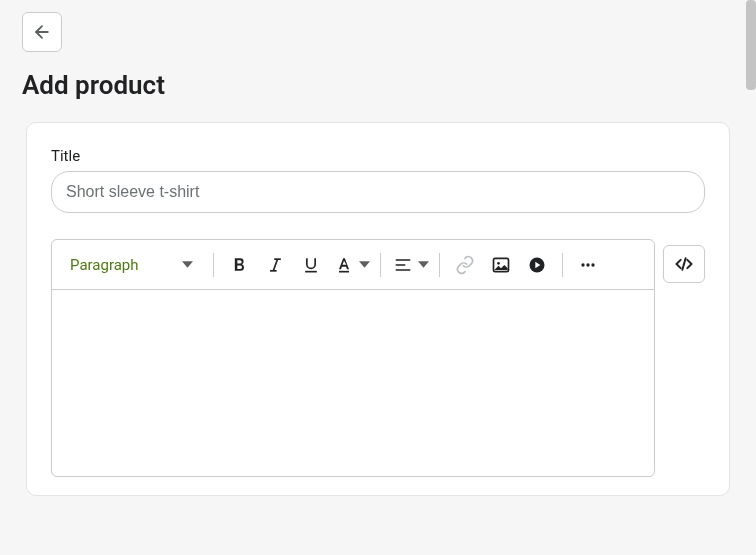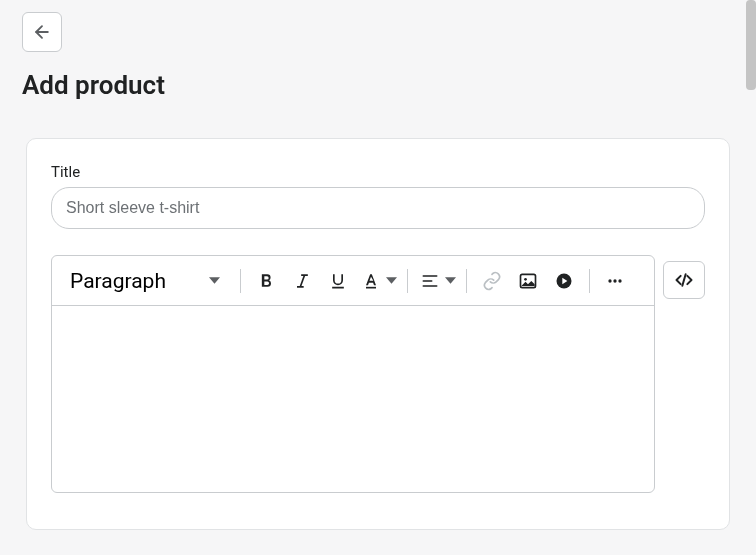--- a/index.html
+++ b/index.html
@@ -40,27 +40,27 @@
     margin-bottom: 18px;
   }
   .back-btn svg {
     width: 20px;
     height: 20px;
   }
   .page-title {
     font-size: 26px;
     font-weight: 600;
     color: #202223;
-    margin-bottom: 38px;
+    margin-bottom: 22px;
   }
   .card {
     background: #ffffff;
     border: 1px solid #e1e3e5;
     border-radius: 10px;
-    padding: 24px 24px 36px 24px;
+    padding: 24px 24px 18px 24px;
     margin-left: 4px;
     margin-right: 4px;
   }
   .field-label {
     font-size: 15px;
     color: #202223;
     margin-bottom: 6px;
     display: block;
   }
   .text-input {
@@ -99,22 +99,22 @@
     padding: 0 8px;
     gap: 2px;
   }
   .para-select {
     display: flex;
     align-items: center;
     padding: 6px 10px;
     border-radius: 4px;
     cursor: pointer;
     gap: 42px;
-    font-size: 21px;
-    color: #000000;
+    font-size: 15px;
+    color: #4d7c0f;
   }
   .divider {
     width: 1px;
     height: 24px;
     background: #c9cccf;
     margin: 0 6px;
   }
   .tbtn {
     width: 34px;
     height: 34px;

